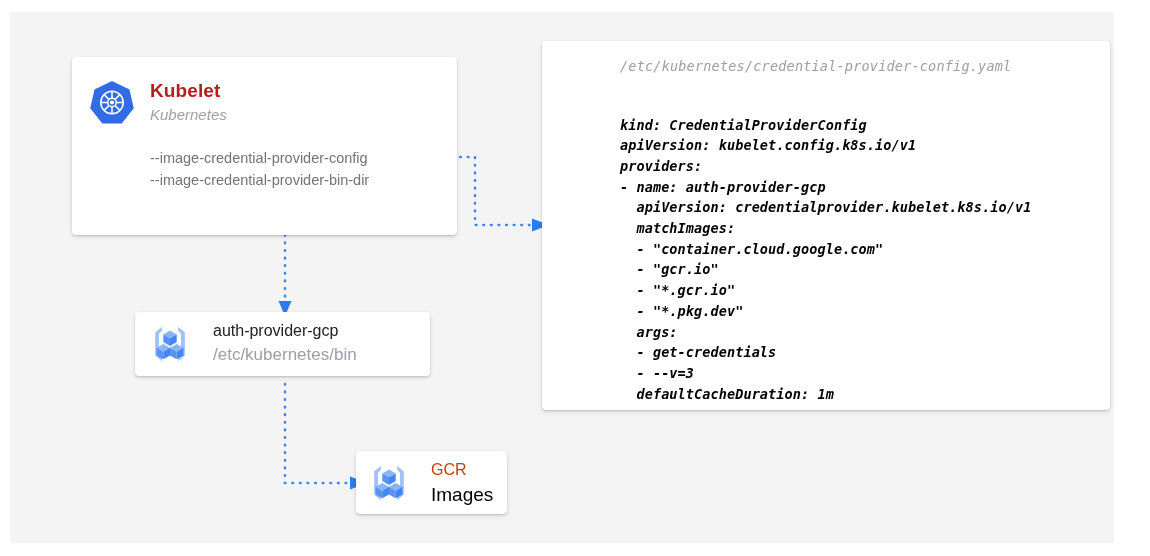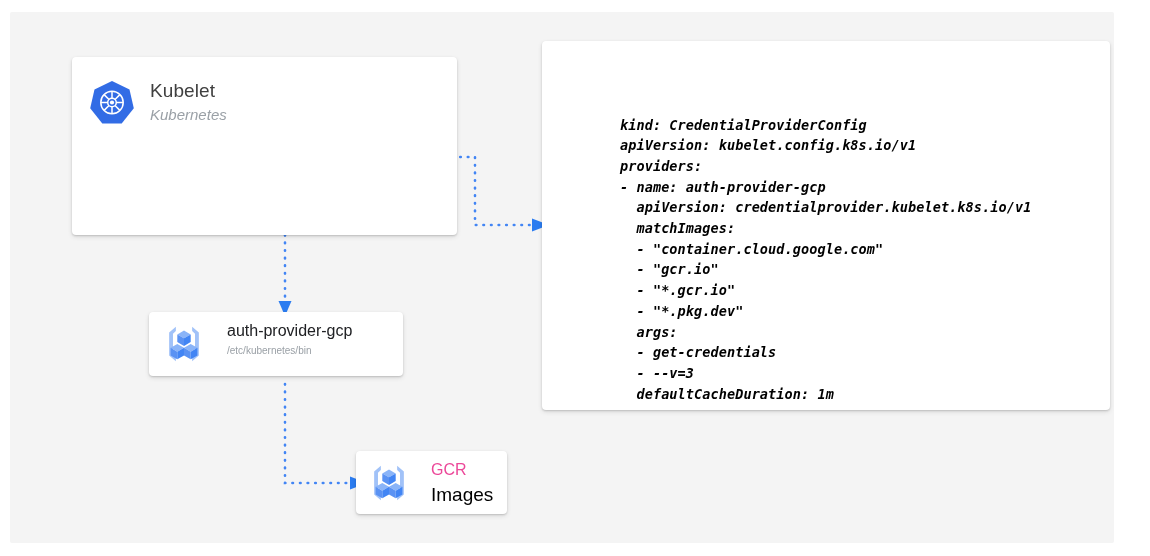--- a/index.html
+++ b/index.html
@@ -49,23 +49,24 @@
     left: 16px;
     top: 22px;
     width: 48px;
     height: 48px;
   }
   .kubelet-title {
     position: absolute;
     left: 78px;
     top: 23px;
     font-size: 19px;
-    color: #404040;
+    color: #b91c1c;
     letter-spacing: 0.1px;
     white-space: nowrap;
+    font-weight: bold;
   }
   .kubelet-sub {
     position: absolute;
     left: 78px;
     top: 49px;
     font-size: 15px;
     color: #9aa0a6;
     white-space: nowrap;
     font-style: italic;
   }
@@ -74,23 +75,23 @@
     left: 78px;
     font-size: 14.5px;
     color: #70757a;
     white-space: nowrap;
   }
   .flag-1 { top: 93px; }
   .flag-2 { top: 115px; }
 
   
   .auth-card {
-    left: 149px;
+    left: 135px;
     top: 312px;
-    width: 254px;
+    width: 295px;
     height: 64px;
   }
   .auth-icon {
     position: absolute;
     left: 12px;
     top: 9px;
     width: 46px;
     height: 46px;
   }
   .auth-title {
@@ -98,21 +99,21 @@
     left: 78px;
     top: 10px;
     font-size: 16px;
     color: #202124;
     white-space: nowrap;
   }
   .auth-sub {
     position: absolute;
     left: 78px;
     top: 33px;
-    font-size: 10px;
+    font-size: 17px;
     color: #9aa0a6;
     white-space: nowrap;
   }
 
   
   .gcr-card {
     left: 356px;
     top: 451px;
     width: 151px;
     height: 63px;
@@ -122,21 +123,21 @@
     left: 10px;
     top: 9px;
     width: 46px;
     height: 46px;
   }
   .gcr-title {
     position: absolute;
     left: 75px;
     top: 10px;
     font-size: 16px;
-    color: #ec4899;
+    color: #c2410c;
     white-space: nowrap;
   }
   .gcr-sub {
     position: absolute;
     left: 75px;
     top: 33px;
     font-size: 19px;
     color: #000000;
     white-space: nowrap;
   }
@@ -216,20 +217,22 @@
         <line x1="28.3" y1="23.5" x2="35.2" y2="23.5"></line>
         <line x1="16.1" y1="15.6" x2="21" y2="20.5"></line>
         <line x1="27" y1="26.5" x2="31.9" y2="31.4"></line>
         <line x1="31.9" y1="15.6" x2="27" y2="20.5"></line>
         <line x1="21" y1="26.5" x2="16.1" y2="31.4"></line>
       </g>
       <circle cx="24" cy="23.5" r="2.1" fill="#ffffff"></circle>
     </svg>
     <div class="kubelet-title">Kubelet</div>
     <div class="kubelet-sub">Kubernetes</div>
+    <div class="flag-line flag-1">--image-credential-provider-config</div>
+    <div class="flag-line flag-2">--image-credential-provider-bin-dir</div>
   </div>
 
   <div class="card auth-card">
     <svg class="auth-icon" viewBox="0 0 48 48">
       <path d="M15.5 6 L8.5 12 L8.5 36 L15.5 42 L15.5 37.5 L12.5 34.8 L12.5 13.2 L15.5 10.5 Z" fill="#a1c2f8"></path>
       <path d="M32.5 6 L39.5 12 L39.5 36 L32.5 42 L32.5 37.5 L35.5 34.8 L35.5 13.2 L32.5 10.5 Z" fill="#a1c2f8"></path>
       <g>
         <polygon points="24,10 31,14 24,18 17,14" fill="#8ab4f8"></polygon>
         <polygon points="17,14 24,18 24,26 17,22" fill="#5a92f3"></polygon>
         <polygon points="31,14 31,22 24,26 24,18" fill="#4285f4"></polygon>
@@ -267,20 +270,21 @@
         <polygon points="31,24 38,28 31,32 24,28" fill="#8ab4f8"></polygon>
         <polygon points="24,28 31,32 31,40 24,36" fill="#5a92f3"></polygon>
         <polygon points="38,28 38,36 31,40 31,32" fill="#4285f4"></polygon>
       </g>
     </svg>
     <div class="gcr-title">GCR</div>
     <div class="gcr-sub">Images</div>
   </div>
 
   <div class="card yaml-panel">
+    <div class="yaml-file">/etc/kubernetes/credential-provider-config.yaml</div>
     <pre class="yaml-body">kind: CredentialProviderConfig
 apiVersion: kubelet.config.k8s.io/v1
 providers:
 - name: auth-provider-gcp
   apiVersion: credentialprovider.kubelet.k8s.io/v1
   matchImages:
   - "container.cloud.google.com"
   - "gcr.io"
   - "*.gcr.io"
   - "*.pkg.dev"

